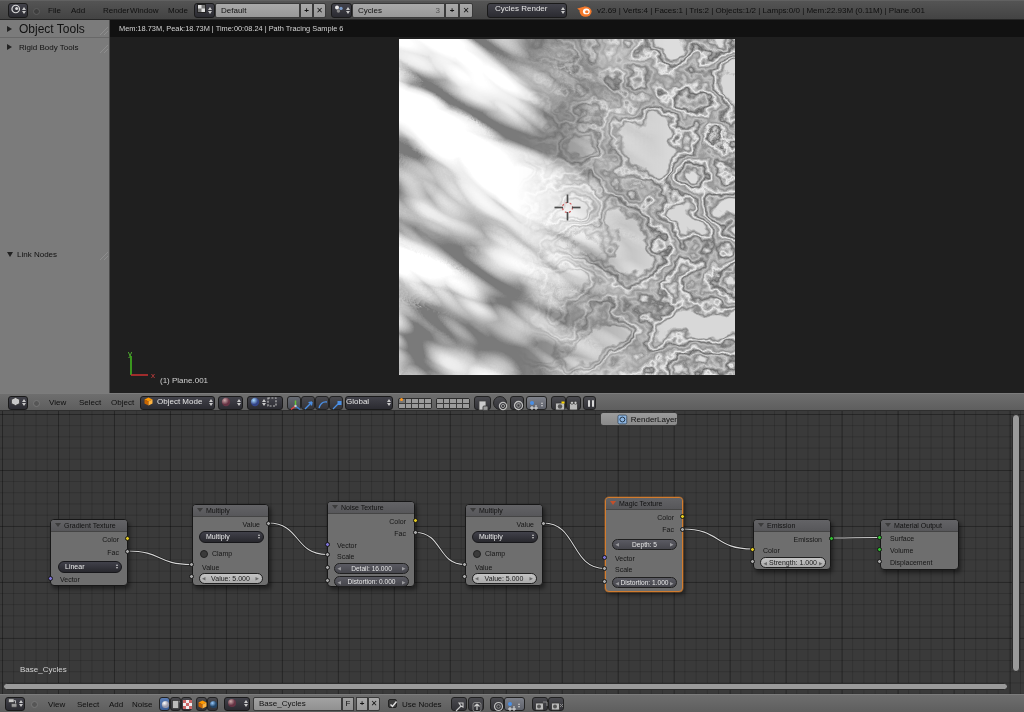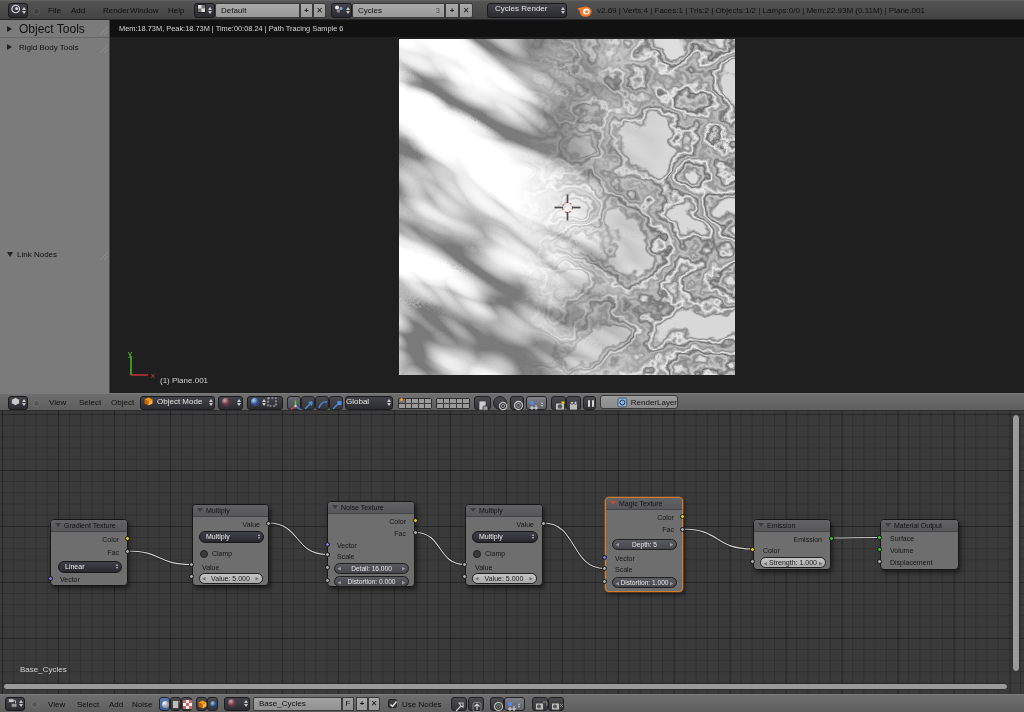--- a/index.html
+++ b/index.html
@@ -40,21 +40,21 @@
     <span class="ar">
         <b class="u"></b>
         <b class="d"></b>
       </span>
   </div>
   <div class="abs" style="left:33px;top:7px;width:7px;height:7px;border-radius:50%;background:#3e3e3e;border:1px solid #5e5e5e"></div>
   <span class="menu" style="left:48px">File</span>
   <span class="menu" style="left:71px">Add</span>
   <span class="menu" style="left:103px">Render</span>
   <span class="menu" style="left:130px">Window</span>
-  <span class="menu" style="left:168px">Help</span>
+  <span class="menu" style="left:168px">Mode</span>
   <div class="abs dbtn" style="left:194px;top:2px;width:21px;height:15px;padding-left:2px">
     <svg width="9" height="9" viewBox="0 0 9 9">
         <rect x="0.5" y="0.5" width="8" height="8" fill="#777" stroke="#222" stroke-width="1"></rect>
         <rect x="1" y="1" width="3.5" height="3.5" fill="#ddd"></rect>
         <rect x="4.5" y="4.5" width="3.5" height="3.5" fill="#ddd"></rect>
       </svg>
     <span class="ar">
         <b class="u"></b>
         <b class="d"></b>
       </span>
@@ -332,21 +332,21 @@
     <svg width="12" height="10" viewBox="0 0 12 10" style="margin:2px 0 0 2px">
         <rect x="0.5" y="2.5" width="8" height="6.5" rx="1" fill="#bbb" stroke="#333" stroke-width="0.8"></rect>
         <circle cx="3" cy="1.8" r="1.5" fill="#ccc" stroke="#333" stroke-width="0.6"></circle>
         <circle cx="6.5" cy="1.8" r="1.5" fill="#ccc" stroke="#333" stroke-width="0.6"></circle>
       </svg>
   </div>
   <div class="abs icbtn" style="left:583px;top:1.5px;width:13px;height:14px">
     <span style="position:absolute;left:3.5px;top:3.5px;width:2px;height:7px;background:#d8d8d8;border-radius:1px"></span>
     <span style="position:absolute;left:7.5px;top:3.5px;width:2px;height:7px;background:#d8d8d8;border-radius:1px"></span>
   </div>
-  <div class="abs lfield" style="left:600px;top:1px;width:78px;height:14px;border-radius:3px;padding-left:16px;background:linear-gradient(#9c9c9c,#8a8a8a)">
+  <div class="abs lfield" style="left:600px;top:18px;width:78px;height:14px;border-radius:3px;padding-left:16px;background:linear-gradient(#9c9c9c,#8a8a8a)">
     <svg width="11" height="11" viewBox="0 0 11 11">
         <rect x="1" y="1" width="9" height="9" rx="1.5" fill="#8cb4e0" stroke="#345" stroke-width="0.8"></rect>
         <circle cx="5.5" cy="5.5" r="2.5" fill="none" stroke="#234" stroke-width="1"></circle>
       </svg>
     <span style="margin-left:3px">RenderLayer</span>
   </div>
 </div>
 
 <div id="nodeed" class="abs" style="left:0;top:411px;width:1024px;height:283px;background:#3a3a3a;overflow:hidden">
   <div class="abs" style="left:0;top:0;width:100%;height:100%;background-image:

